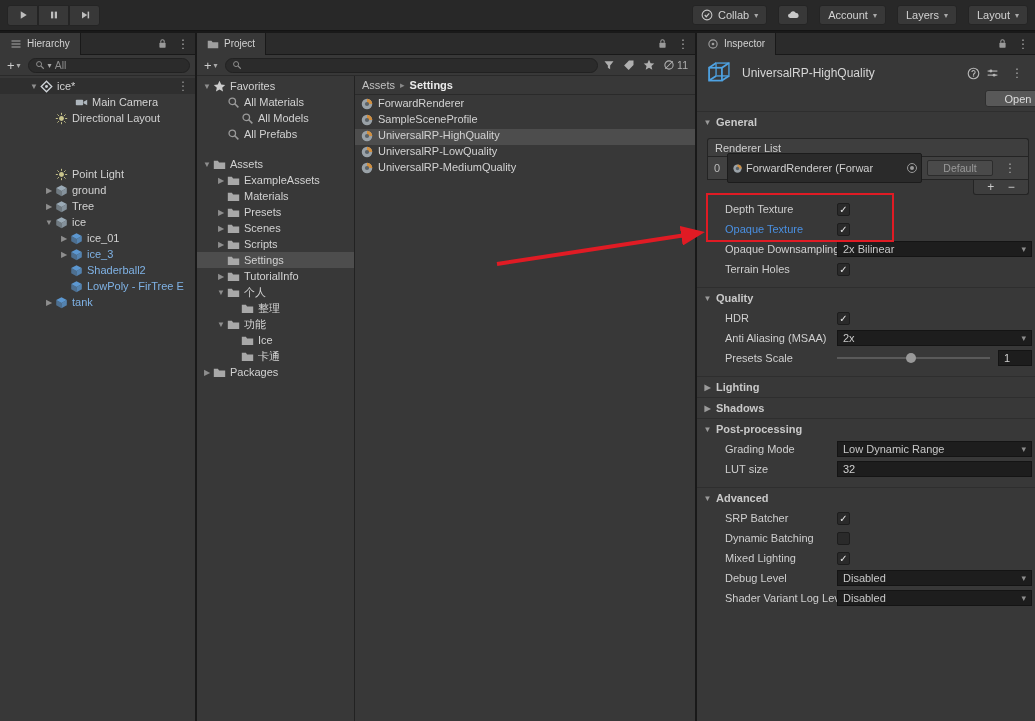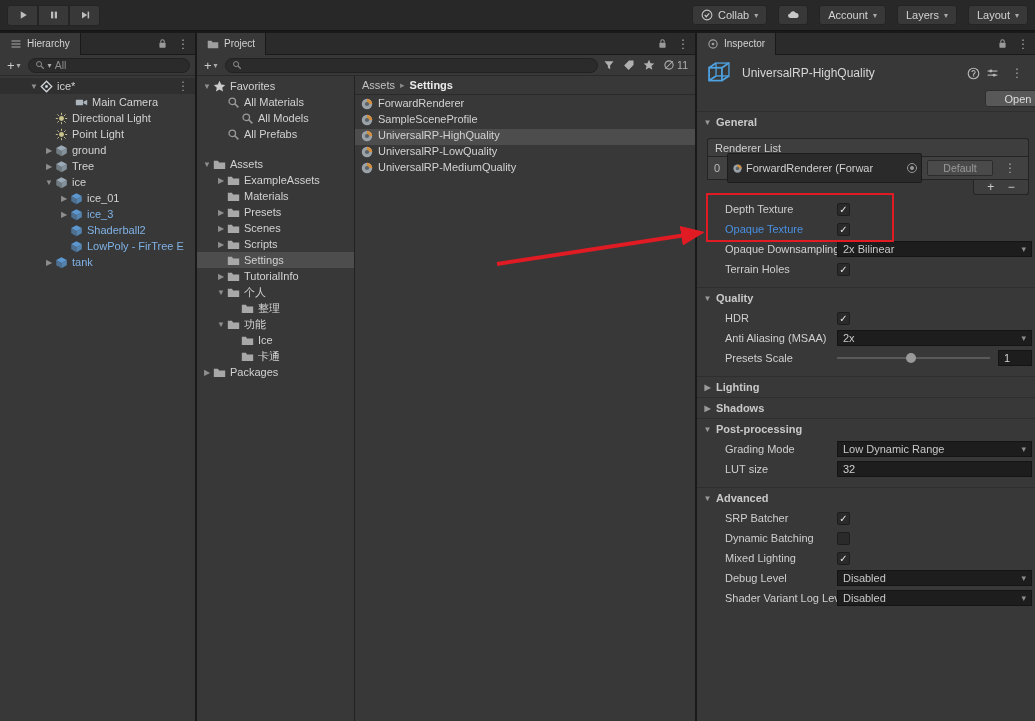--- a/index.html
+++ b/index.html
@@ -321,23 +321,23 @@
           <svg class="ic ic-camera">
             <use href="#sym-camera"></use>
           </svg>
           <span class="lbl">Main Camera</span>
         </div>
         <div class="row" style="padding-left: 43px;">
           <span class="arrow"></span>
           <svg class="ic ic-light">
             <use href="#sym-light"></use>
           </svg>
-          <span class="lbl">Directional Light</span>
-        </div>
-        <div class="row" style="padding-left: 43px;">
+          <span class="lbl">Directional Layout</span>
+        </div>
+        <div class="row" style="padding-left: 43px; margin-top: 40px;">
           <span class="arrow"></span>
           <svg class="ic ic-light">
             <use href="#sym-light"></use>
           </svg>
           <span class="lbl">Point Light</span>
         </div>
         <div class="row" style="padding-left: 43px;">
           <span class="arrow">▶</span>
           <svg class="ic ic-cube">
             <use href="#sym-cube"></use>

